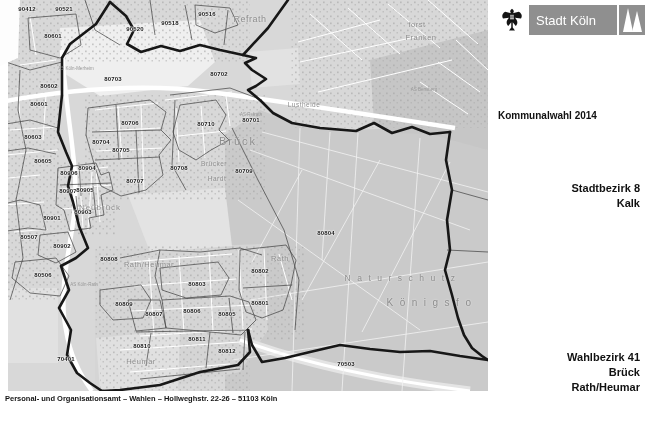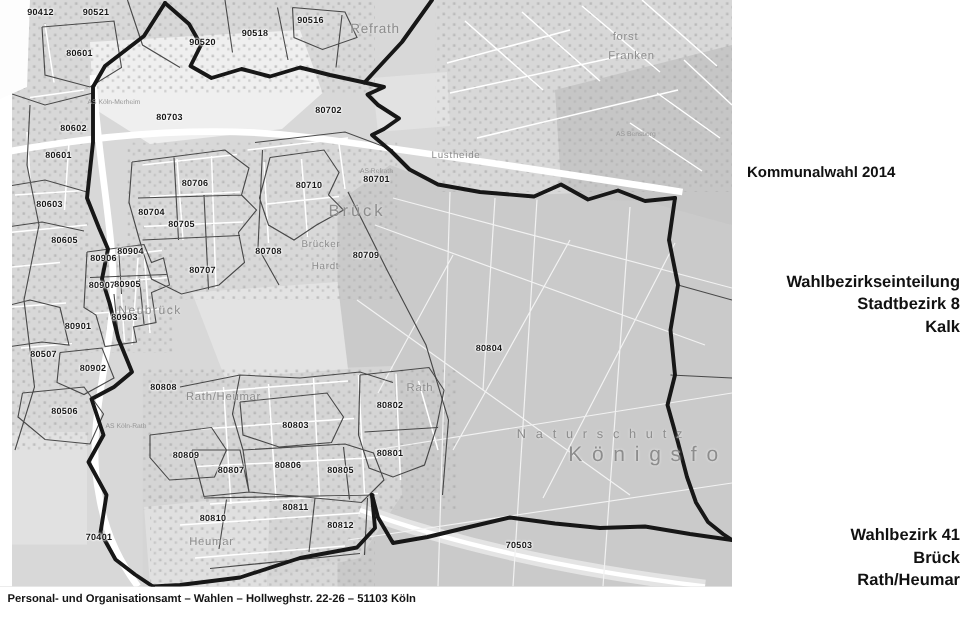--- a/index.html
+++ b/index.html
@@ -183,38 +183,53 @@
         <span class="pl" style="left: 421px; top: 15px; font-size: 7.5px; letter-spacing: 0.5px; margin-top: 22px;">Franken</span>
         <span class="pl" style="left: 417px; top: 24px; font-size: 7.5px; letter-spacing: 0.5px;">forst</span>
         <span class="pl" style="left: 304px; top: 104px; font-size: 6.5px; letter-spacing: 0.5px;">Lustheide</span>
         <span class="pl" style="left: 238px; top: 141px; font-size: 11px; letter-spacing: 2px;">Brück</span>
         <span class="pl" style="left: 214px; top: 163px; font-size: 6.5px; letter-spacing: 0.5px;">Brücker</span>
         <span class="pl" style="left: 217px; top: 178px; font-size: 6.5px; letter-spacing: 0.5px;">Hardt</span>
         <span class="pl" style="left: 100px; top: 207px; font-size: 8px; letter-spacing: 1px;">Neubrück</span>
         <span class="pl" style="left: 149px; top: 264px; font-size: 7.5px; letter-spacing: 0.5px;">Rath/Heumar</span>
         <span class="pl" style="left: 280px; top: 258px; font-size: 7.5px; letter-spacing: 0.5px;">Rath</span>
         <span class="pl" style="left: 141px; top: 361px; font-size: 7.5px; letter-spacing: 0.5px;">Heumar</span>
-        <span class="pl" style="left: 403px; top: 289px; font-size: 8.5px; letter-spacing: 6.5px;">Naturschutz</span>
-        <span class="pl" style="left: 432px; top: 302px; font-size: 14px; letter-spacing: 6.5px;">Königsfo</span>
+        <span class="pl" style="left: 403px; top: 278px; font-size: 8.5px; letter-spacing: 6.5px;">Naturschutz</span>
+        <span class="pl" style="left: 432px; top: 302px; font-size: 10px; letter-spacing: 6.5px;">Königsfo</span>
         <span class="rl" style="left: 76px; top: 68px;">AS Köln-Merheim</span>
         <span class="rl" style="left: 251px; top: 114px;">AS Refrath</span>
         <span class="rl" style="left: 424px; top: 89px;">AS Bensberg</span>
         <span class="rl" style="left: 84px; top: 284px;">AS Köln-Rath</span>
       </div>
   </div>
 
   <div class="footer">Personal- und Organisationsamt – Wahlen – Hollweghstr. 22-26 – 51103 Köln</div>
 
   <div class="panel">
 
+    <div class="logo">
+      <div class="eagle-box">
+        <svg width="24" height="26" viewBox="0 0 32 32">
+          <path fill="#141414" d="M16,1 C13,3 13,6 15,7 L7,5 C3,7 2,11 4,14 L12,13 C8,17 8,21 11,24 L15,19 L15,26 L12,30 L20,30 L17,26 L17,19 L21,24 C24,21 24,17 20,13 L28,14 C30,11 29,7 25,5 L17,7 C19,6 19,3 16,1 Z"></path>
+          <rect x="13.4" y="9" width="5.2" height="6.5" fill="#fff"></rect>
+          <path d="M13.4,9 h5.2 v6.5 h-5.2 Z M16,9 v6.5 M13.4,12 h5.2" stroke="#141414" stroke-width="0.8" fill="none"></path>
+        </svg>
+      </div>
+      <div class="logo-bar">Stadt Köln</div>
+      <div class="spire-box">
+        <svg width="26" height="30" viewBox="0 0 26 30">
+          <polygon points="4,27 9,3 14,27" fill="#ffffff"></polygon>
+          <polygon points="13,27 18,6 23,27" fill="#ffffff"></polygon>
+        </svg>
+      </div>
+    </div>
 
     <div class="kw-title">Kommunalwahl 2014</div>
 
     <div class="rblock b1">
-      <div>Wahlbezirkseinteilung</div>
       <div>Stadtbezirk 8</div>
       <div>Kalk</div>
     </div>
 
     <div class="rblock b2">
       <div>Wahlbezirk 41</div>
       <div>Brück</div>
       <div>Rath/Heumar</div>
     </div>
 

